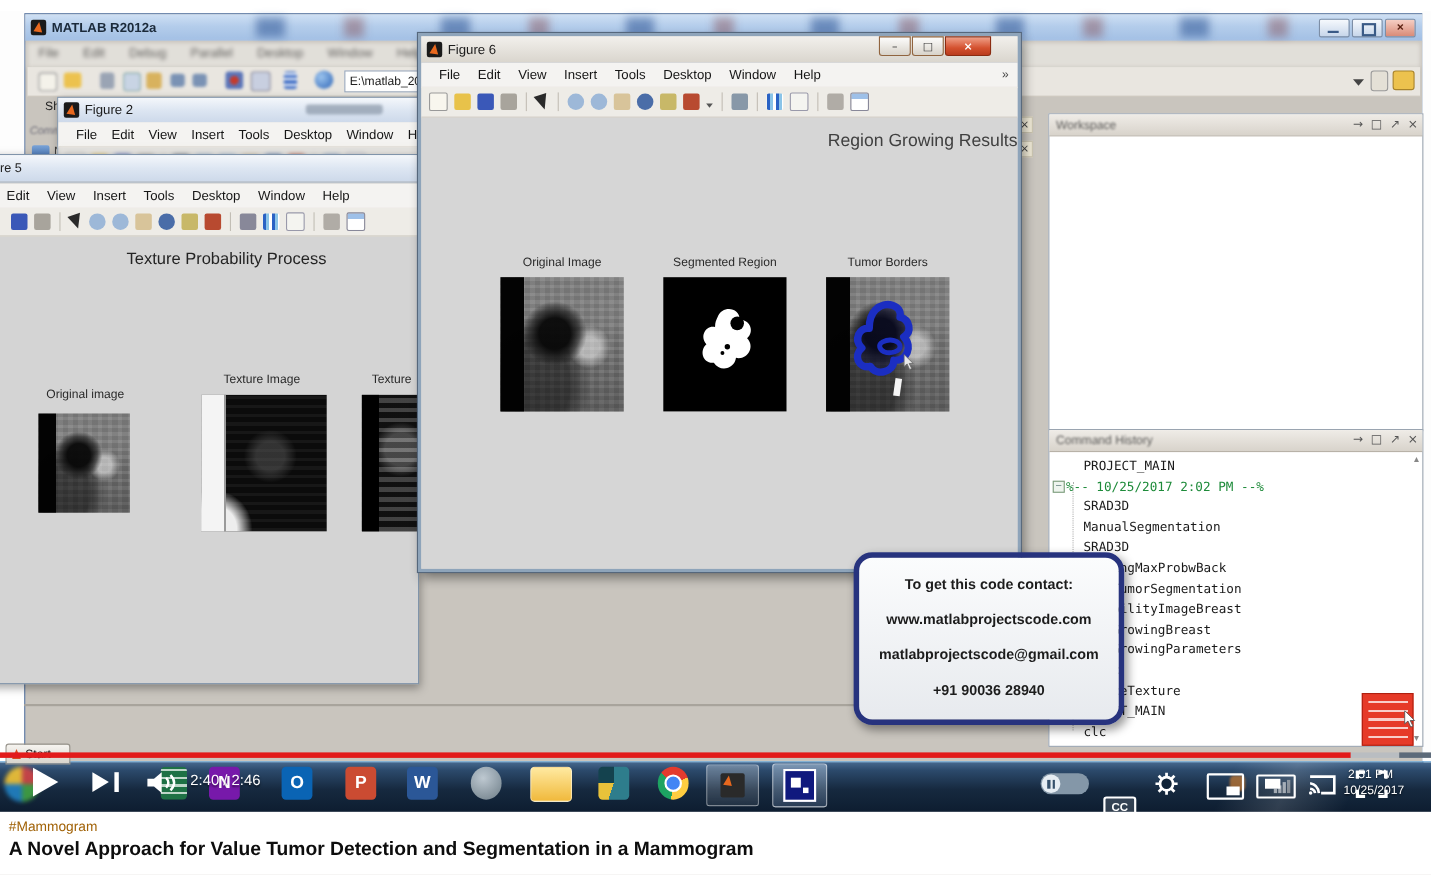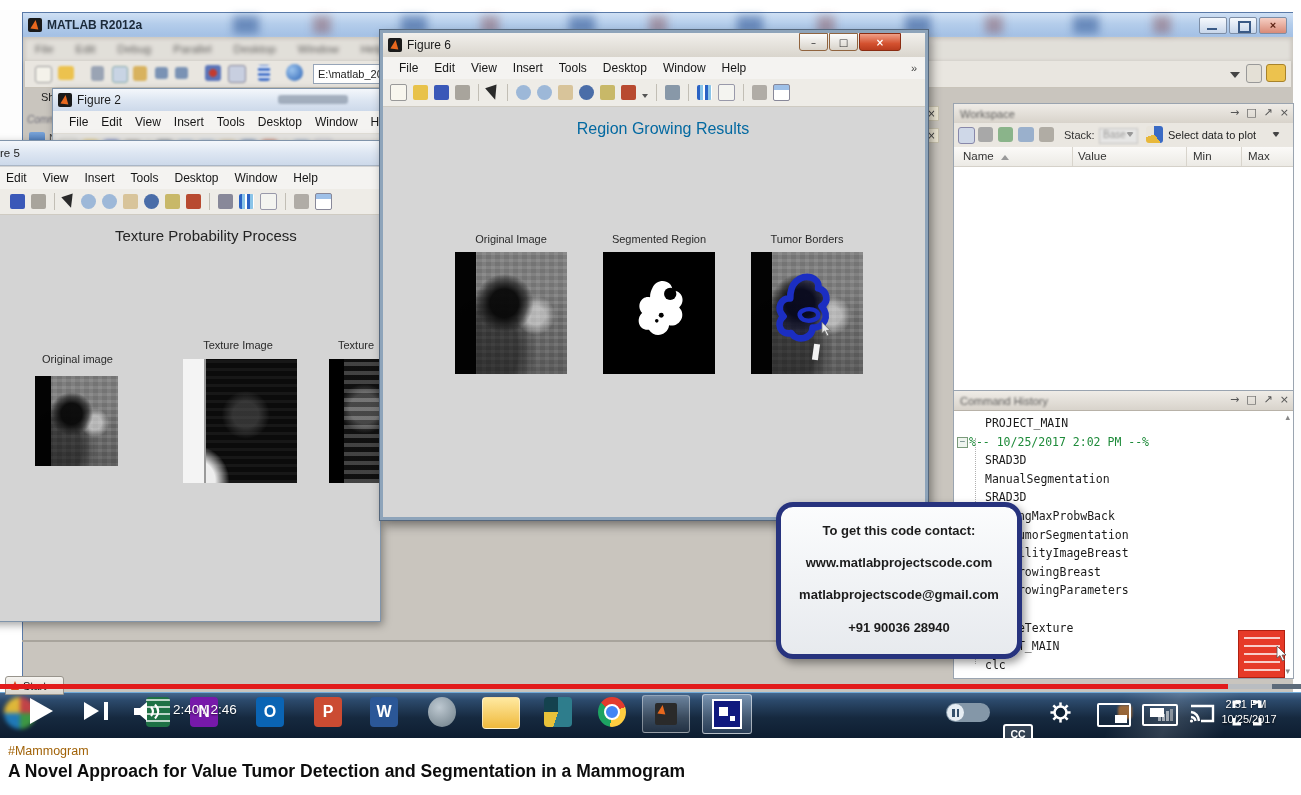--- a/index.html
+++ b/index.html
@@ -251,43 +251,20 @@
   <div class="panel" style="left:953px;top:103px;width:339px;height:287px;">
     <div class="panel-head">
       <span class="blur1">Workspace</span>
       <span class="dockicons">
         <span>→</span>
         <span>□</span>
         <span>↗</span>
         <span>×</span>
       </span>
     </div>
-    <div class="ws-toolbar">
-      <div class="blob" style="left:4px;top:4px;width:15px;height:15px;background:#cfd8e8;border:1px solid #88a;filter:none;"></div>
-      <div class="blob" style="left:24px;top:4px;width:15px;height:15px;background:#a8a8a8;filter:none;"></div>
-      <div class="blob" style="left:44px;top:4px;width:15px;height:15px;background:#8ab48a;filter:none;"></div>
-      <div class="blob" style="left:64px;top:4px;width:16px;height:15px;background:#9ab0cc;filter:none;"></div>
-      <div class="blob" style="left:85px;top:4px;width:15px;height:15px;background:#b0aca4;filter:none;"></div>
-      <span class="txt" style="left:110px;top:6px;font-size:11px;color:#333;">Stack:</span>
-      <span class="txt blur1" style="left:145px;top:5px;width:34px;height:14px;background:#e6e6e6;border:1px solid #bbb;font-size:10px;color:#888;padding-left:3px;">Base</span>
-      <div class="blob" style="left:172px;top:9px;border-left:4px solid transparent;border-right:4px solid transparent;border-top:5px solid #999;width:0;height:0;filter:none;"></div>
-      <div class="blob" style="left:192px;top:3px;width:17px;height:17px;background:conic-gradient(#3a6ac4 0 40%,#e8b83a 40% 70%,#e8e4dc 70%);border-radius:3px;filter:none;"></div>
-      <span class="txt" style="left:214px;top:6px;font-size:11px;color:#222;">Select data to plot</span>
-      <div class="blob" style="left:318px;top:9px;border-left:4px solid transparent;border-right:4px solid transparent;border-top:5px solid #444;width:0;height:0;filter:none;"></div>
-    </div>
-    <div class="ws-colhead">
-      <span class="txt" style="left:9px;top:3px;">Name</span>
-      <span class="tri" style="position:absolute;left:47px;top:8px;border-left:4px solid transparent;border-right:4px solid transparent;border-bottom:5px solid #999;"></span>
-      <span class="txt" style="left:124px;top:3px;">Value</span>
-      <span class="txt" style="left:239px;top:3px;">Min</span>
-      <span class="txt" style="left:294px;top:3px;">Max</span>
-      <span class="colsep" style="left:118px;"></span>
-      <span class="colsep" style="left:232px;"></span>
-      <span class="colsep" style="left:287px;"></span>
-    </div>
   </div>
 
   <div class="panel" style="left:953px;top:390px;width:339px;height:287px;">
     <div class="panel-head">
       <span class="blur1">Command History</span>
       <span class="dockicons">
         <span>→</span>
         <span>□</span>
         <span>↗</span>
         <span>×</span>
@@ -366,21 +343,21 @@
       <div class="tbtn" style="background:#8898a8;"></div>
       <div class="tsep"></div>
       <div class="tbtn" style="background:repeating-linear-gradient(90deg,#2a62c4 0 3px,#8ac4e8 3px 6px,#fff 6px 8px);"></div>
       <div class="tbtn" style="background:#f4f4f0;border:1px solid #99a;"></div>
       <div class="tsep"></div>
       <div class="tbtn" style="background:#b0aca6;"></div>
       <div class="tbtn" style="background:linear-gradient(180deg,#9ec0e8 0 35%,#fff 35%);border:1px solid #889;"></div>
     </div>
 
     <div class="abs" style="left:0;top:74px;right:0;bottom:0;background:#d6d6d6;">
-      <div class="txt" style="left:18px;right:0;top:13px;text-align:center;font-size:16px;color:#0369a1;">Region Growing Results</div>
+      <div class="txt" style="left:18px;right:0;top:13px;text-align:right;font-size:16px;color:#404040;">Region Growing Results</div>
 
       <div class="imglabel" style="left:72px;top:126px;width:112px;">Original Image</div>
       <div class="imglabel" style="left:220px;top:126px;width:112px;">Segmented Region</div>
       <div class="imglabel" style="left:368px;top:126px;width:112px;">Tumor Borders</div>
 
       <div class="mammo" style="left:72px;top:145px;width:112px;height:122px;"></div>
 
       <div class="abs" style="left:220px;top:145px;width:112px;height:122px;background:#000;">
         <svg width="112" height="122" viewBox="0 0 100 100">
           <path d="M44 28 c4 -10 18 -8 18 2 c9 0 12 10 6 15 c7 7 0 18 -9 16 c-1 9 -13 12 -18 4 c-9 1 -12 -10 -6 -15 c-6 -7 0 -16 7 -14 c0 -4 1 -6 2 -8 z" fill="#ffffff"></path>

